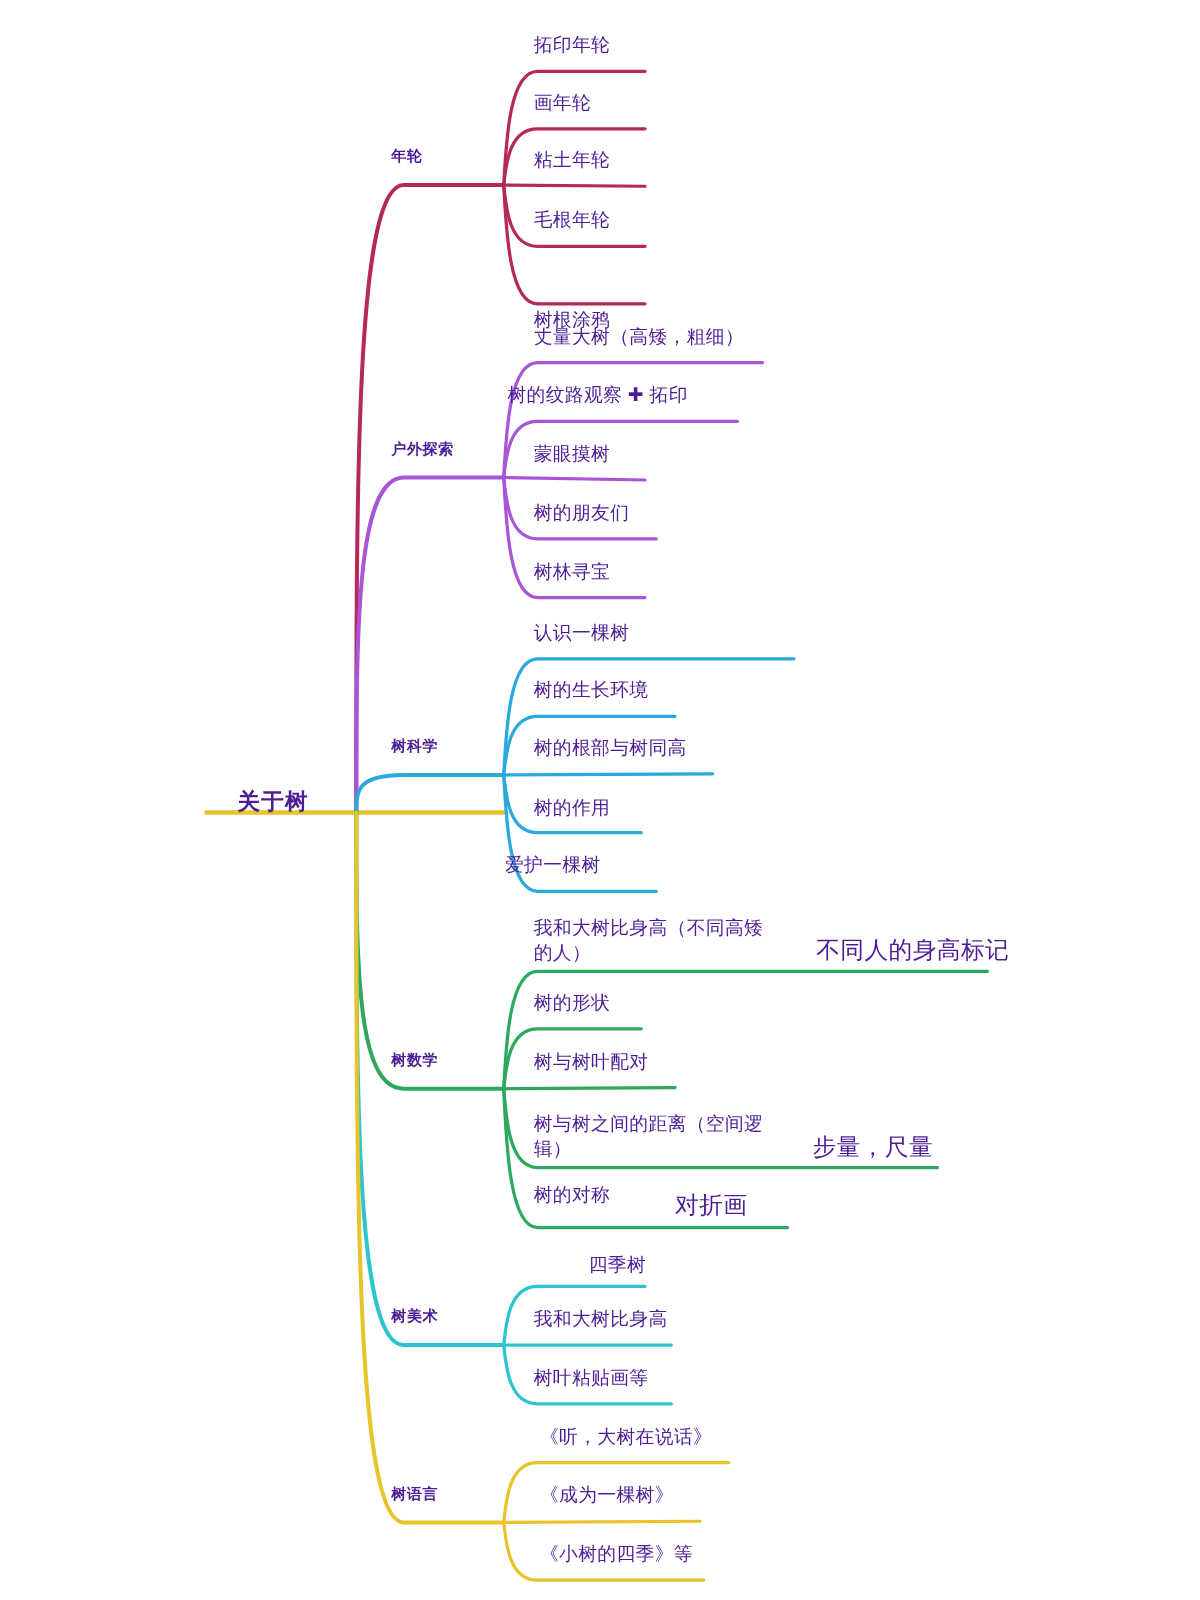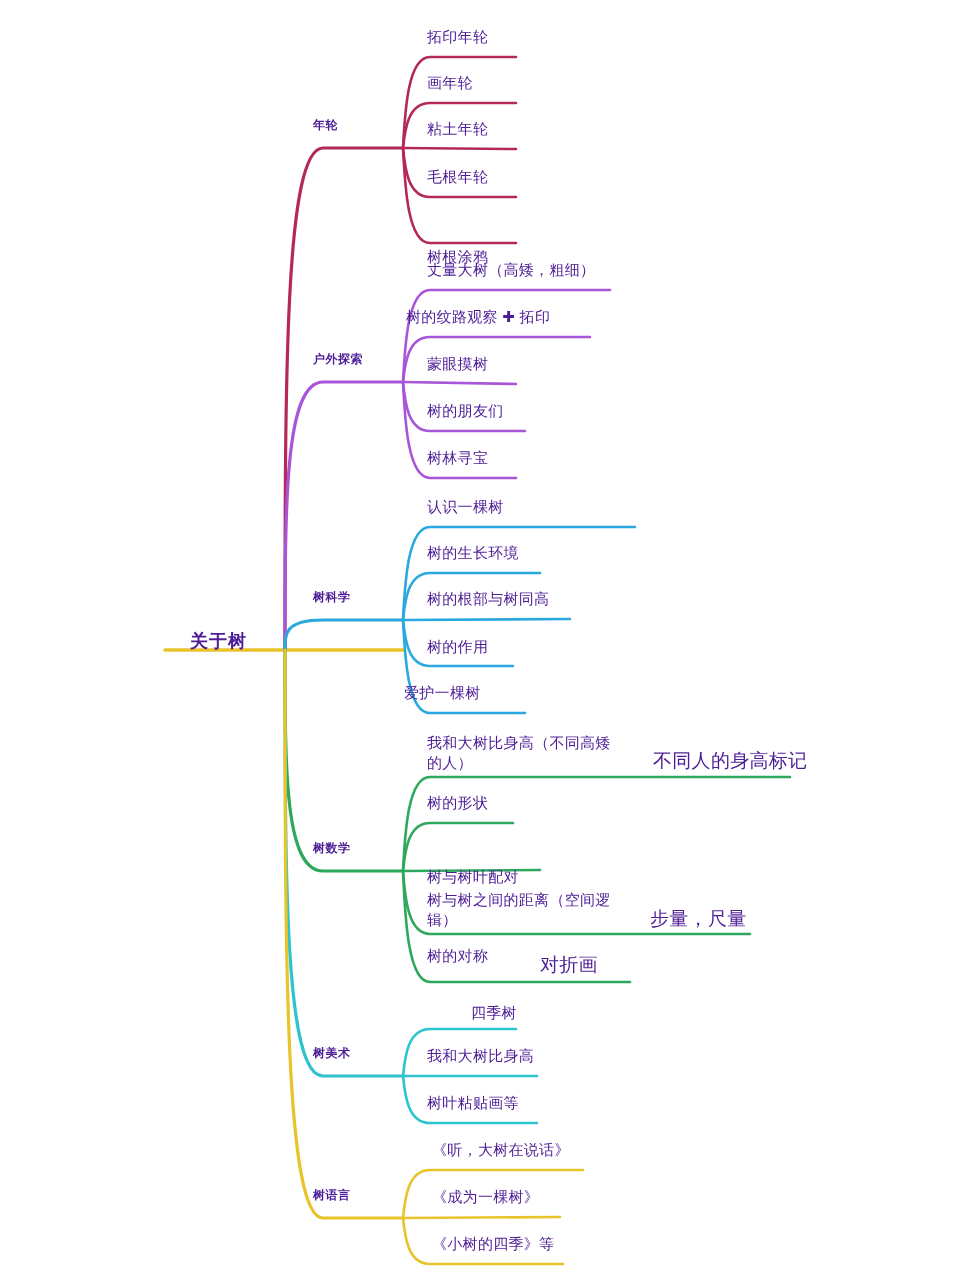--- a/index.html
+++ b/index.html
@@ -110,21 +110,21 @@
       <div class="node branch" style="left: 313px; top: 590px;">树科学</div>
       <div class="node leaf" style="left: 427px; top: 497px;">认识一棵树</div>
       <div class="node leaf" style="left: 427px; top: 543px;">树的生长环境</div>
       <div class="node leaf" style="left: 427px; top: 589px;">树的根部与树同高</div>
       <div class="node leaf" style="left: 427px; top: 637px;">树的作用</div>
       <div class="node leaf" style="left: 404px; top: 683px;">爱护一棵树</div>
       <div class="node branch" style="left: 313px; top: 841px;">树数学</div>
       <div class="node leaf wrap" style="left: 427px; top: 733px; width: 195px;">我和大树比身高（不同高矮的人）</div>
       <div class="node subleaf" style="left: 653px; top: 748px;">不同人的身高标记</div>
       <div class="node leaf" style="left: 427px; top: 793px;">树的形状</div>
-      <div class="node leaf" style="left: 427px; top: 867px;">树与树叶配对</div>
+      <div class="node leaf" style="left: 427px; top: 840px;">树与树叶配对</div>
       <div class="node leaf wrap" style="left: 427px; top: 890px; width: 195px;">树与树之间的距离（空间逻辑）</div>
       <div class="node subleaf" style="left: 650px; top: 906px;">步量，尺量</div>
       <div class="node leaf" style="left: 427px; top: 948px; font-family: Liberation Mono, monospace;">树的对称</div>
       <div class="node subleaf" style="left: 540px; top: 952px;">对折画</div>
       <div class="node branch" style="left: 313px; top: 1046px;">树美术</div>
       <div class="node leaf" style="left: 427px; top: 1003px; margin-left: 44px;">四季树</div>
       <div class="node leaf" style="left: 427px; top: 1046px;">我和大树比身高</div>
       <div class="node leaf" style="left: 427px; top: 1093px;">树叶粘贴画等</div>
       <div class="node branch" style="left: 313px; top: 1188px;">树语言</div>
       <div class="node leaf" style="left: 432px; top: 1140px;">《听，大树在说话》</div>

